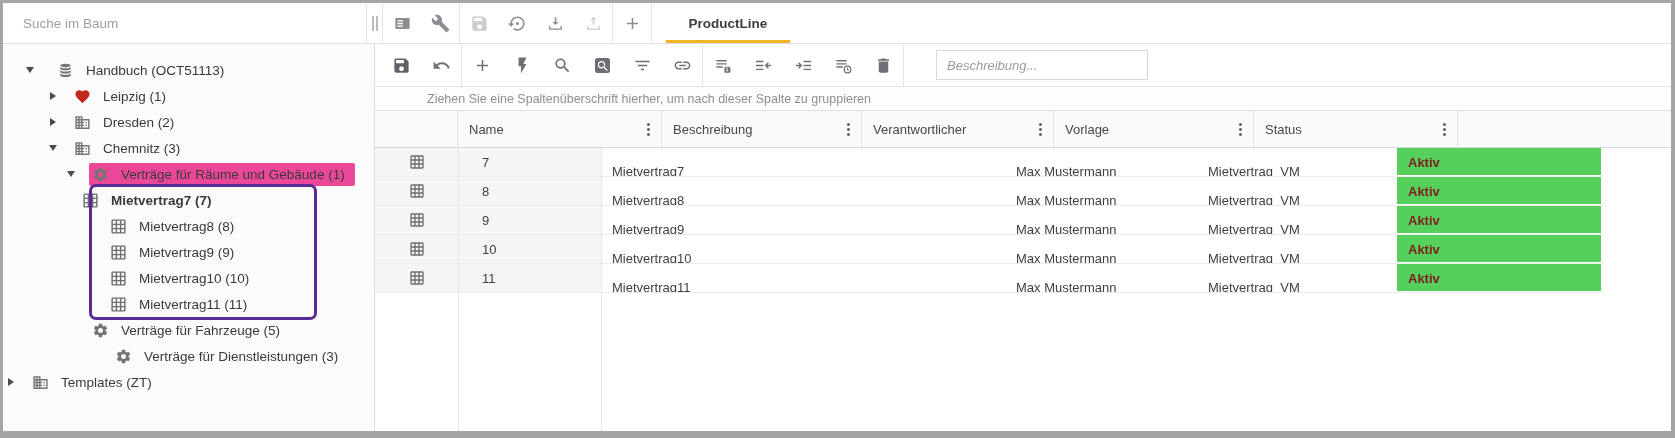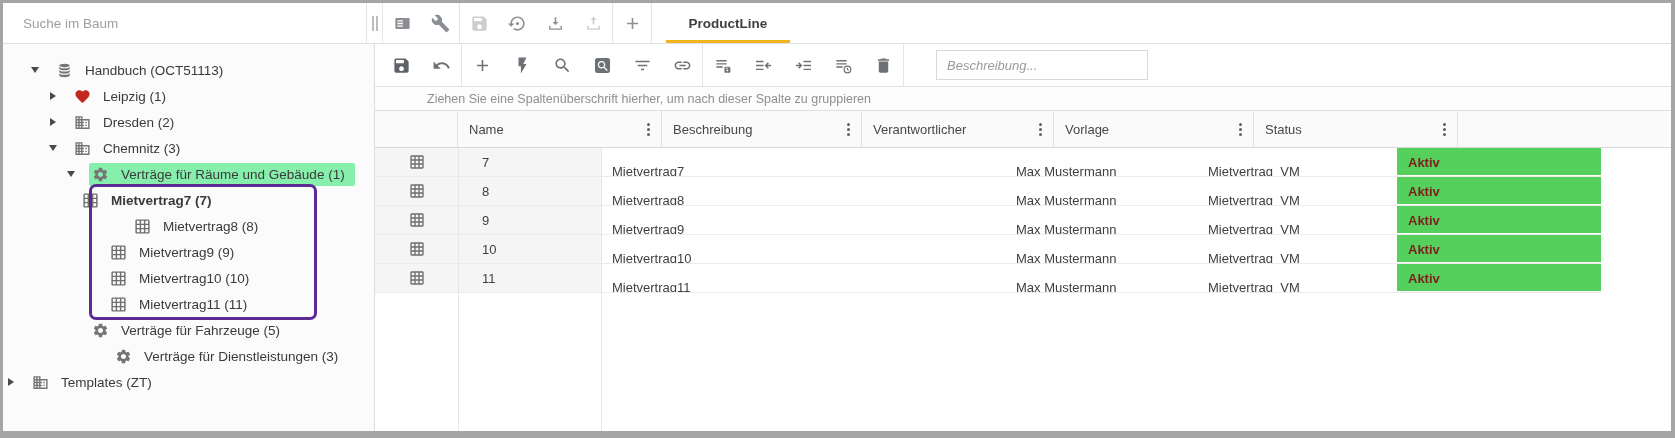--- a/index.html
+++ b/index.html
@@ -29,21 +29,21 @@
   .content { flex:1; display:flex; min-height:0; }
   .sidebar { flex:0 0 372px; border-right:1px solid #dcdcdc; background:#fbfbfb; position:relative; overflow:hidden; }
   .tree { position:relative; padding-top:13px; }
   .tree-row { height:26px; display:flex; align-items:center; font-size:13.5px; color:#3a3a3a; cursor:pointer; }
   .exp { width:16px; flex:0 0 16px; display:flex; align-items:center; justify-content:center; }
   .tri-down { width:0; height:0; border-left:4.5px solid transparent; border-right:4.5px solid transparent;
               border-top:6px solid #4a4a4a; }
   .tri-right { width:0; height:0; border-top:4.5px solid transparent; border-bottom:4.5px solid transparent;
                border-left:6px solid #4a4a4a; }
   .node { display:flex; align-items:center; margin-left:10px; padding:3px 10px 3px 3px; border-radius:2px; }
-  .node.selected { background:#86efac; }
+  .node.selected { background:#ec4899; }
   .tree-icon { width:17px; height:17px; color:#757575; flex:0 0 17px; }
   .tree-icon svg { width:17px; height:17px; display:block; }
   .tree-label { margin-left:12px; white-space:nowrap; }
   .annotation { position:absolute; left:86px; width:228px; border:3px solid var(--purple);
                 border-radius:7px; pointer-events:none; }
 
   .main { flex:1; display:flex; flex-direction:column; background:#fff; min-width:0; }
   .main-toolbar { flex:0 0 43px; display:flex; align-items:stretch; border-bottom:1px solid #e3e3e3; padding-left:6px; }
   .main-toolbar .icon-btn { width:40px; color:#6d7175; }
   .main-toolbar .icon-btn.dark { color:#5f6368; }
@@ -143,21 +143,21 @@
         </div>
         <div class="tb-sep"></div>
       </div>
     <div class="tab">ProductLine</div>
   </div>
 
   <div class="content">
 
     <div class="sidebar">
       <div class="tree" id="tree">
-          <div class="tree-row" style="padding-left: 24px;">
+          <div class="tree-row" style="padding-left: 19px; gap: 6px;">
             <span class="exp">
               <i class="tri-down"></i>
             </span>
             <span class="node">
               <span class="tree-icon">
                 <svg viewBox="0 0 24 24" aria-hidden="true">
                   <path fill="currentColor" d="M12 2.5c-4.1 0-7.5 1.2-7.5 2.8v13.4c0 1.6 3.4 2.8 7.5 2.8s7.5-1.2 7.5-2.8V5.3c0-1.6-3.4-2.8-7.5-2.8z"></path>
                   <path d="M4.5 5.3c0 1.6 3.4 2.8 7.5 2.8s7.5-1.2 7.5-2.8M4.5 9.8c0 1.6 3.4 2.8 7.5 2.8s7.5-1.2 7.5-2.8M4.5 14.3c0 1.6 3.4 2.8 7.5 2.8s7.5-1.2 7.5-2.8" stroke="#fbfbfb" stroke-width="1.6" fill="none"></path>
                 </svg>
               </span>
@@ -220,21 +220,21 @@
             <span class="exp"></span>
             <span class="node">
               <span class="tree-icon" style="color: rgb(110, 110, 110);">
                 <svg viewBox="0 0 24 24" aria-hidden="true">
                   <path fill="currentColor" d="M20 2H4c-1.1 0-2 .9-2 2v16c0 1.1.9 2 2 2h16c1.1 0 2-.9 2-2V4c0-1.1-.9-2-2-2zM8 20H4v-4h4v4zm0-6H4v-4h4v4zm0-6H4V4h4v4zm6 12h-4v-4h4v4zm0-6h-4v-4h4v4zm0-6h-4V4h4v4zm6 12h-4v-4h4v4zm0-6h-4v-4h4v4zm0-6h-4V4h4v4z"></path>
                 </svg>
               </span>
               <span class="tree-label">Mietvertrag7 (7)</span>
             </span>
           </div>
-          <div class="tree-row" style="padding-left: 78px; margin-left: 24px;">
+          <div class="tree-row" style="padding-left: 78px;">
             <span class="exp"></span>
             <span class="node">
               <span class="tree-icon" style="color: rgb(110, 110, 110);">
                 <svg viewBox="0 0 24 24" aria-hidden="true">
                   <path fill="currentColor" d="M20 2H4c-1.1 0-2 .9-2 2v16c0 1.1.9 2 2 2h16c1.1 0 2-.9 2-2V4c0-1.1-.9-2-2-2zM8 20H4v-4h4v4zm0-6H4v-4h4v4zm0-6H4V4h4v4zm6 12h-4v-4h4v4zm0-6h-4v-4h4v4zm0-6h-4V4h4v4zm6 12h-4v-4h4v4zm0-6h-4v-4h4v4zm0-6h-4V4h4v4z"></path>
                 </svg>
               </span>
               <span class="tree-label">Mietvertrag8 (8)</span>
             </span>
           </div>

